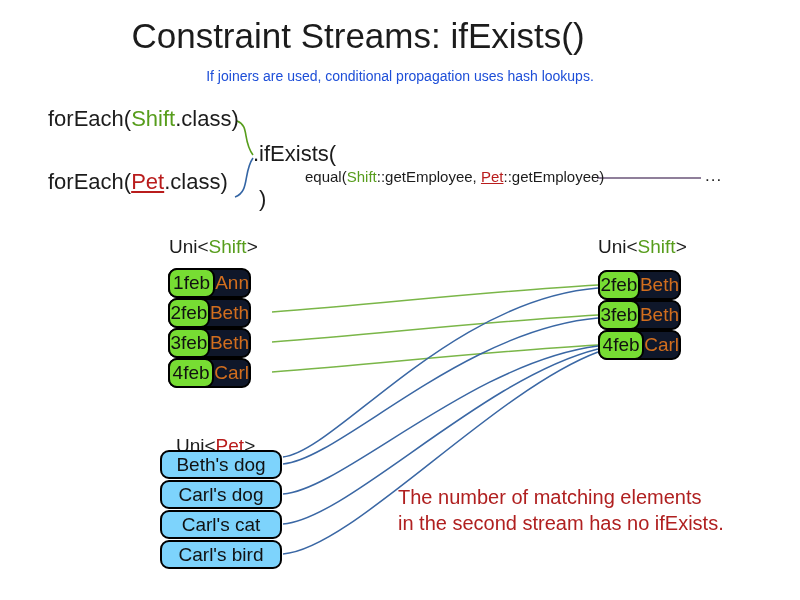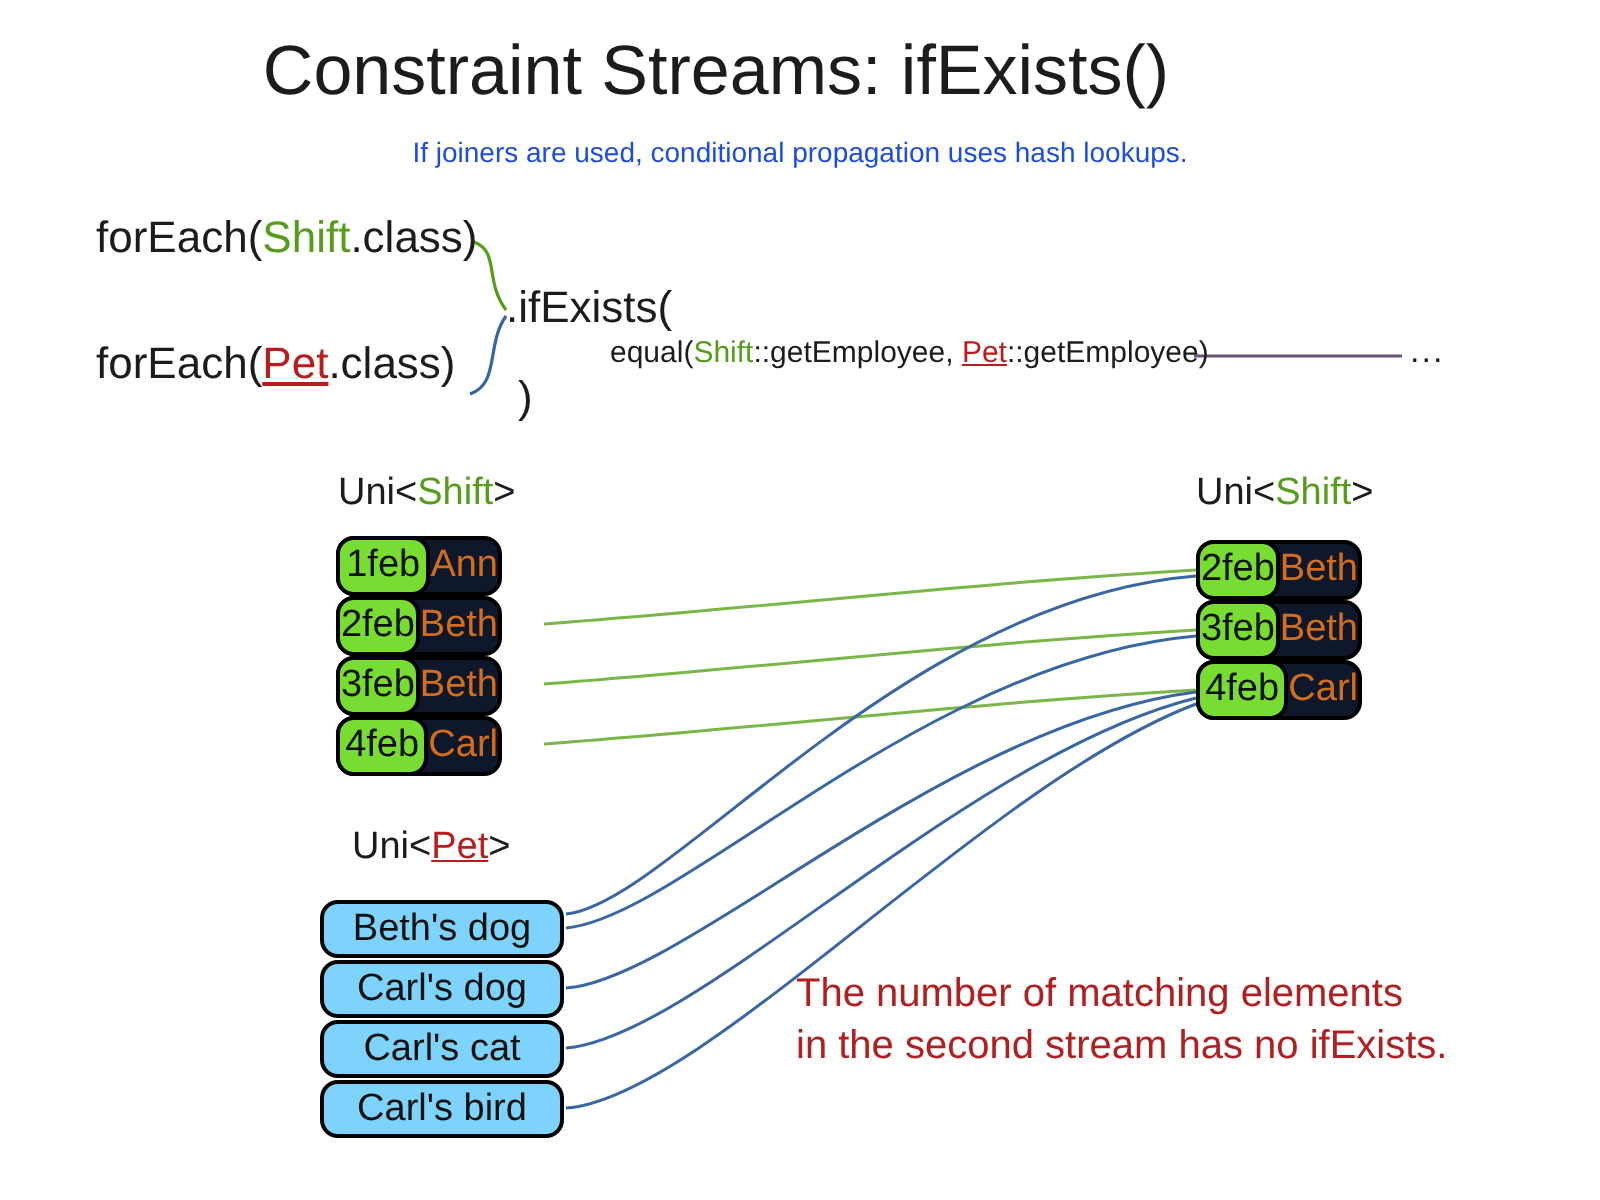--- a/index.html
+++ b/index.html
@@ -90,21 +90,21 @@
 </div>
 <div class="abs srow" style="left:598px;top:300px;">
   <span class="date">3feb</span>
   <span class="name">Beth</span>
 </div>
 <div class="abs srow" style="left:598px;top:330px;">
   <span class="date">4feb</span>
   <span class="name">Carl</span>
 </div>
 
-<div class="abs uni-label" style="left:176px;top:413px;"><span>Uni&lt;</span><span class="blue-txt">Pet</span><span>&gt;</span></div>
+<div class="abs uni-label" style="left:176px;top:435px;"><span>Uni&lt;</span><span class="blue-txt">Pet</span><span>&gt;</span></div>
 
 <div class="abs pbox" style="left:160px;top:450px;">Beth's dog</div>
 <div class="abs pbox" style="left:160px;top:480px;">Carl's dog</div>
 <div class="abs pbox" style="left:160px;top:510px;">Carl's cat</div>
 <div class="abs pbox" style="left:160px;top:540px;">Carl's bird</div>
 
 <div class="abs note" style="left:398px;top:484px;">
   <div>The number of matching elements</div>
   <div>in the second stream has no ifExists.</div>
 </div>

